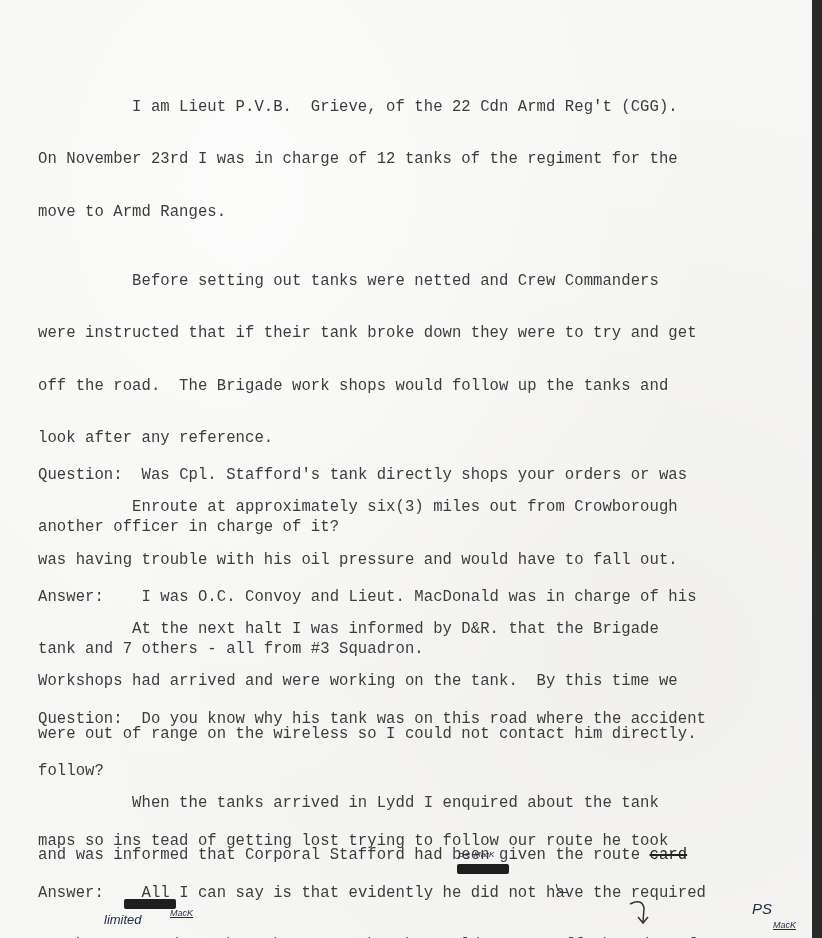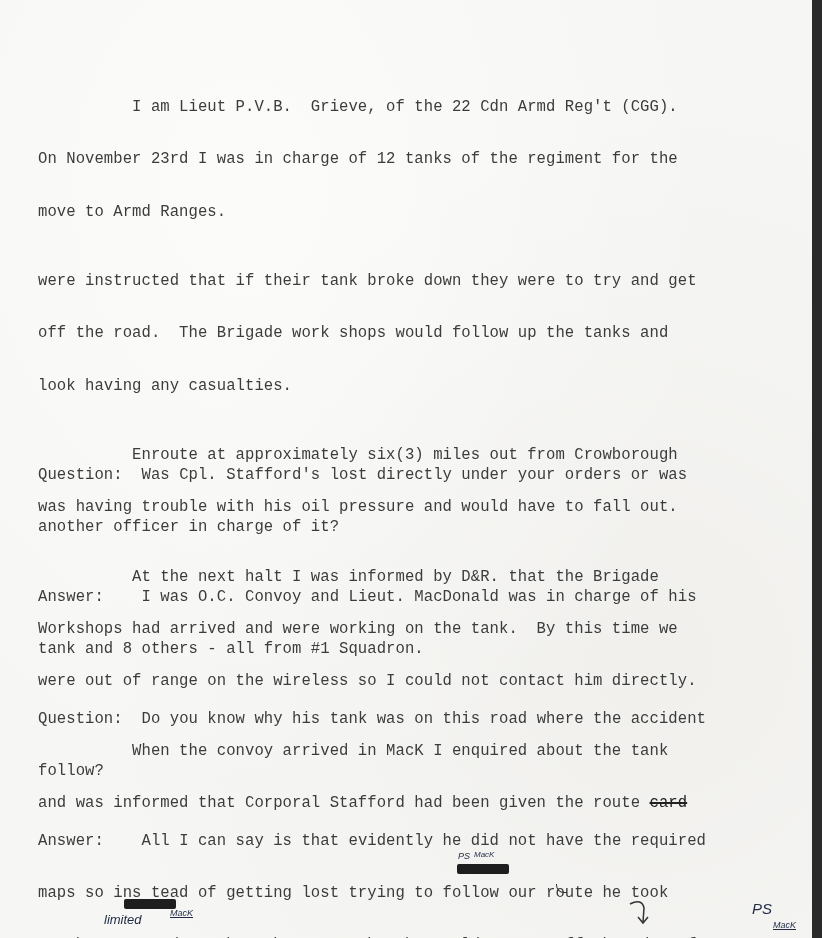--- a/index.html
+++ b/index.html
@@ -50,54 +50,55 @@
 <body>
 
 <div class="page">
 
   <div class="typed" style="left:38px; top:47px;">
     
     <span class="line">          I am Lieut P.V.B.  Grieve, of the 22 Cdn Armd Reg't (CGG).</span>
     <span class="line">On November 23rd I was in charge of 12 tanks of the regiment for the</span>
     <span class="line">move to Armd Ranges.</span>
     
+    <span class="line">          Before setting out tanks were netted and Crew Commanders</span>
     <span class="line">were instructed that if their tank broke down they were to try and get</span>
     <span class="line">off the road.  The Brigade work shops would follow up the tanks and</span>
-    <span class="line">look having any casualties.</span>
+    <span class="line">look after any reference.</span>
     
     <span class="line">          Enroute at approximately six(3) miles out from Crowborough</span>
     <span class="line">was having trouble with his oil pressure and would have to fall out.</span>
     
     <span class="line">          At the next halt I was informed by D&amp;R. that the Brigade</span>
     <span class="line">Workshops had arrived and were working on the tank.  By this time we</span>
     <span class="line">were out of range on the wireless so I could not contact him directly.</span>
     
-    <span class="line">          When the convoy arrived in MacK I enquired about the tank</span>
+    <span class="line">          When the tanks arrived in Lydd I enquired about the tank</span>
     <span class="line"><span>and was informed that Corporal Stafford had been given the route </span><span class="strike">card</span></span>
     
     
     
     
     
     
   </div>
 
   <div class="typed" style="left:38px; top:415px;">
     
-    <span class="line"><span>Question:</span><span>  </span><span>Was Cpl. Stafford's lost directly under your orders or was</span></span>
+    <span class="line"><span>Question:</span><span>  </span><span>Was Cpl. Stafford's tank directly shops your orders or was</span></span>
     <span class="line">another officer in charge of it?</span>
     
     <span class="line"><span>Answer:</span><span>    </span><span>I was O.C. Convoy and Lieut. MacDonald was in charge of his</span></span>
-    <span class="line">tank and 8 others - all from #1 Squadron.</span>
+    <span class="line">tank and 7 others - all from #3 Squadron.</span>
     
     <span class="line"><span>Question:</span><span>  </span><span>Do you know why his tank was on this road where the accident</span></span>
     <span class="line">follow?</span>
     
+    <span class="line">maps so ins tead of getting lost trying to follow our route he took</span>
     <span class="line"><span>Answer:</span><span>    </span><span>All I can say is that evidently he did not have the required</span></span>
-    <span class="line">maps so ins tead of getting lost trying to follow our route he took</span>
     <span class="line">another route down through Rye so that he would not go off the edge of</span>
     
     
     
     
     
     
     
     
     

